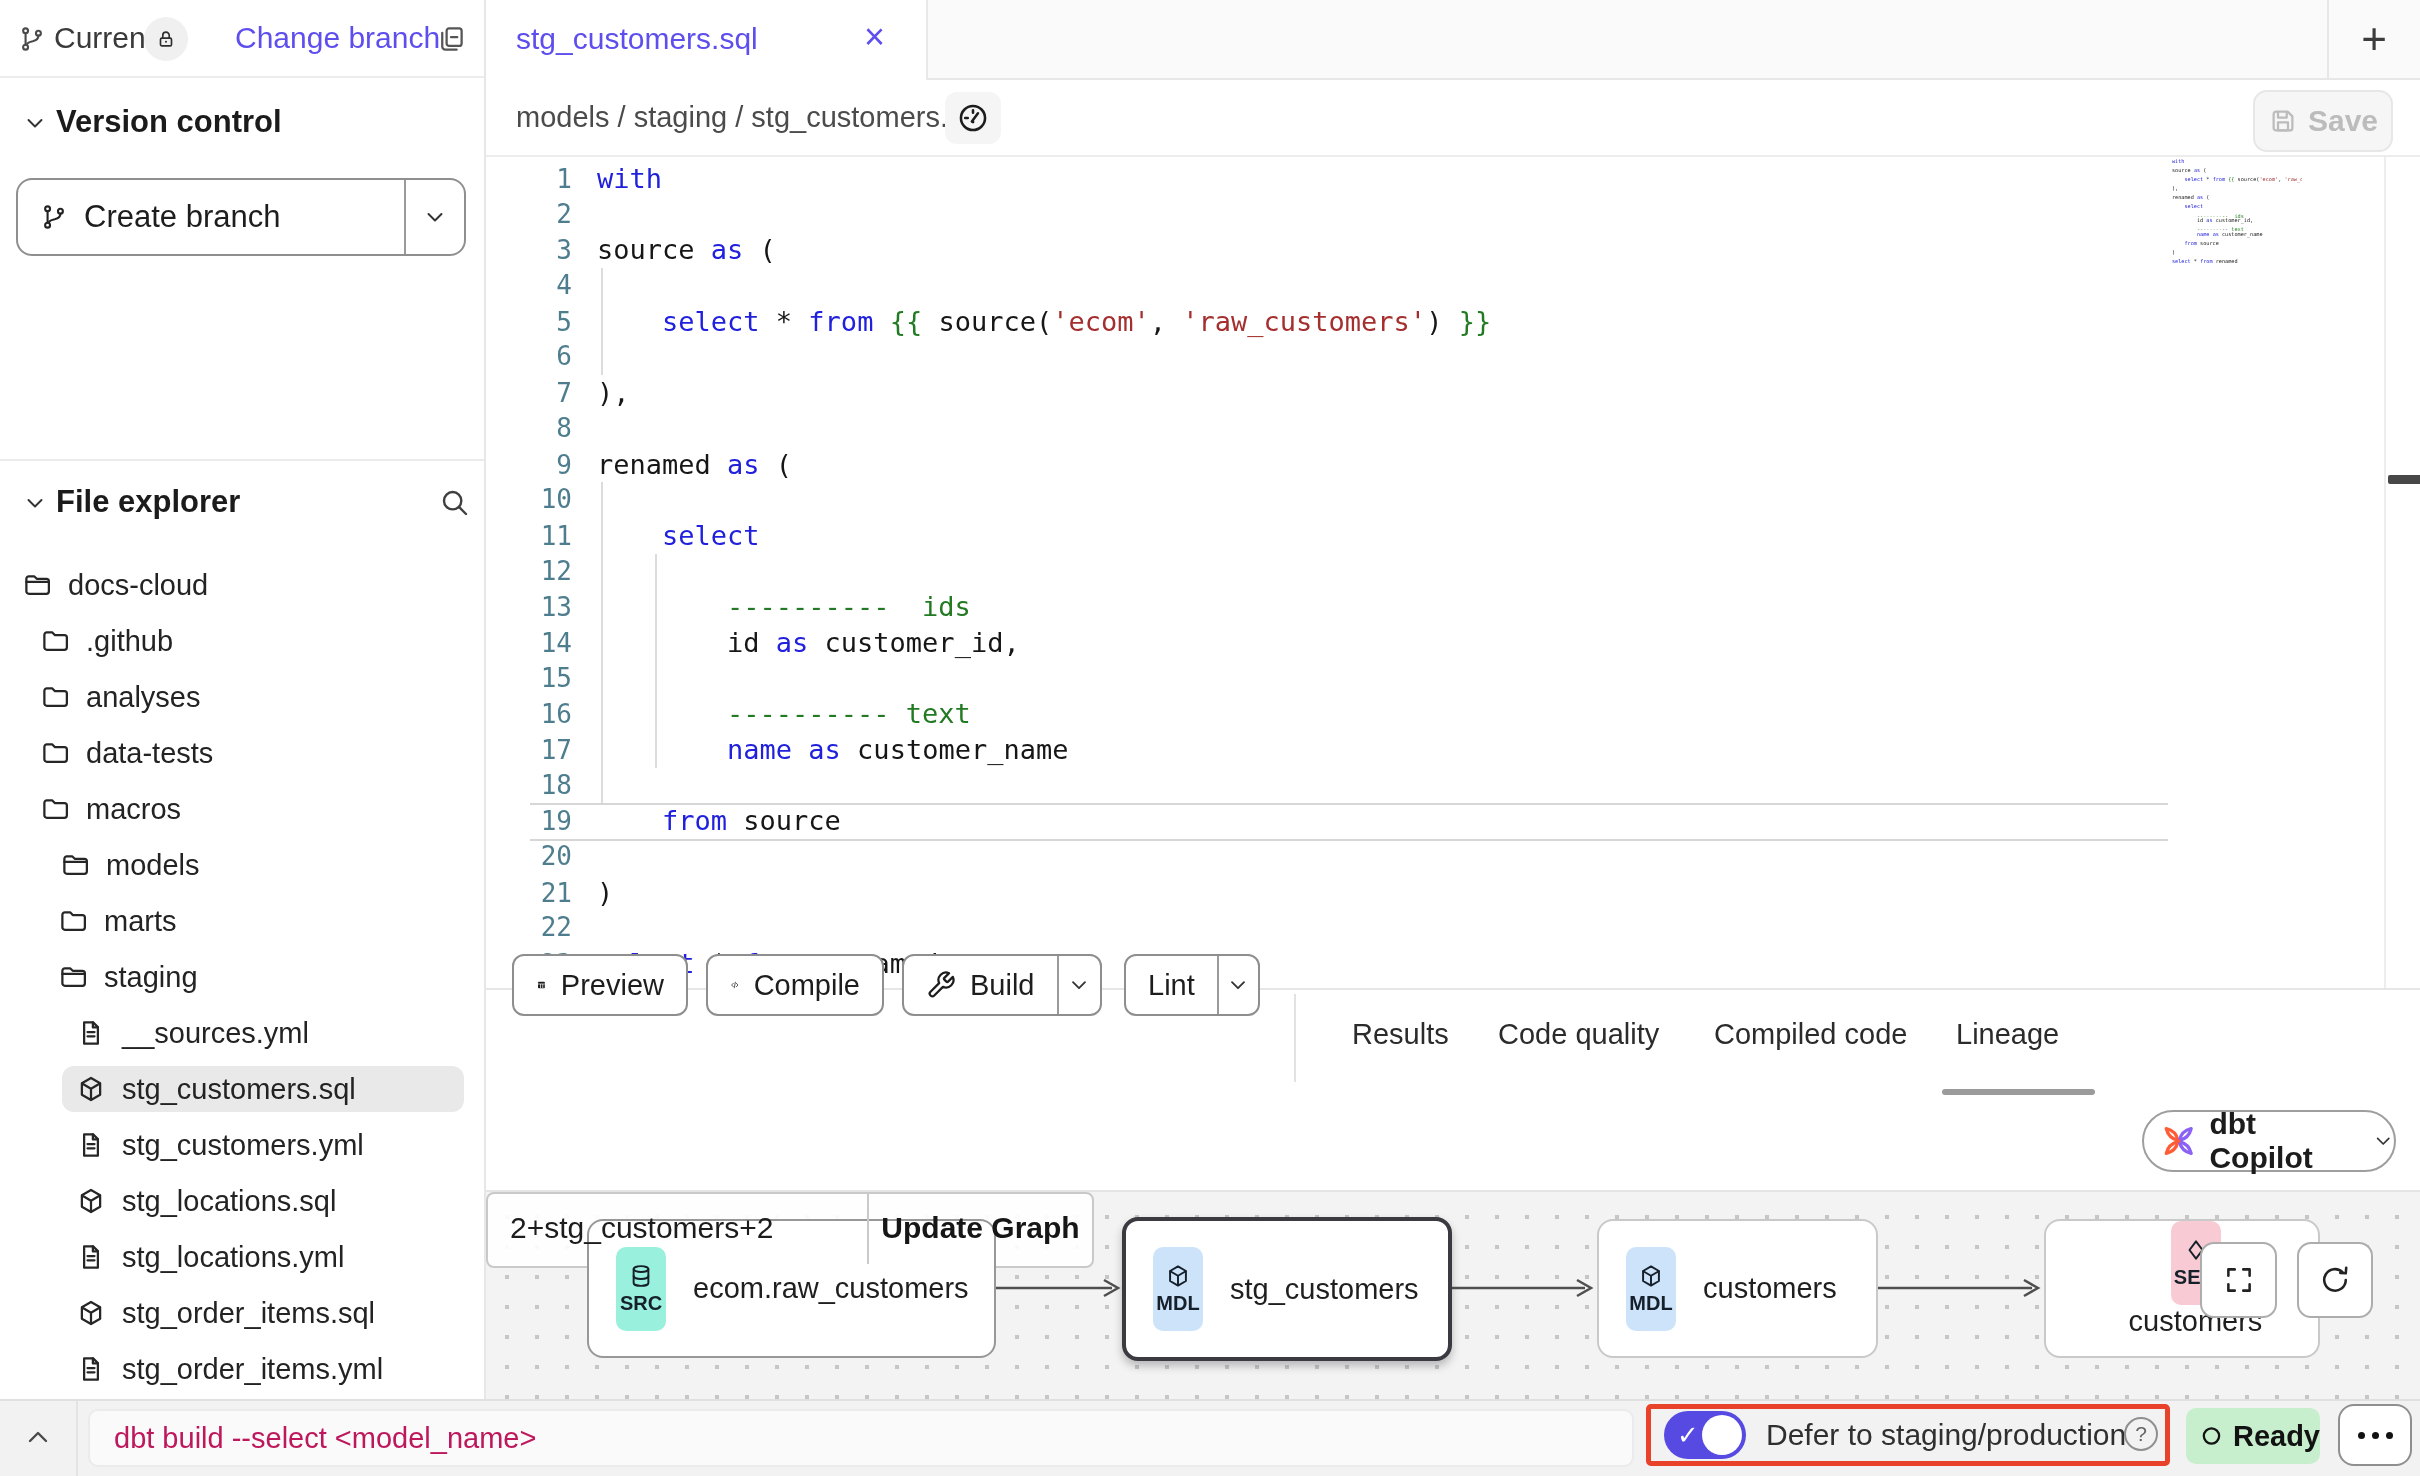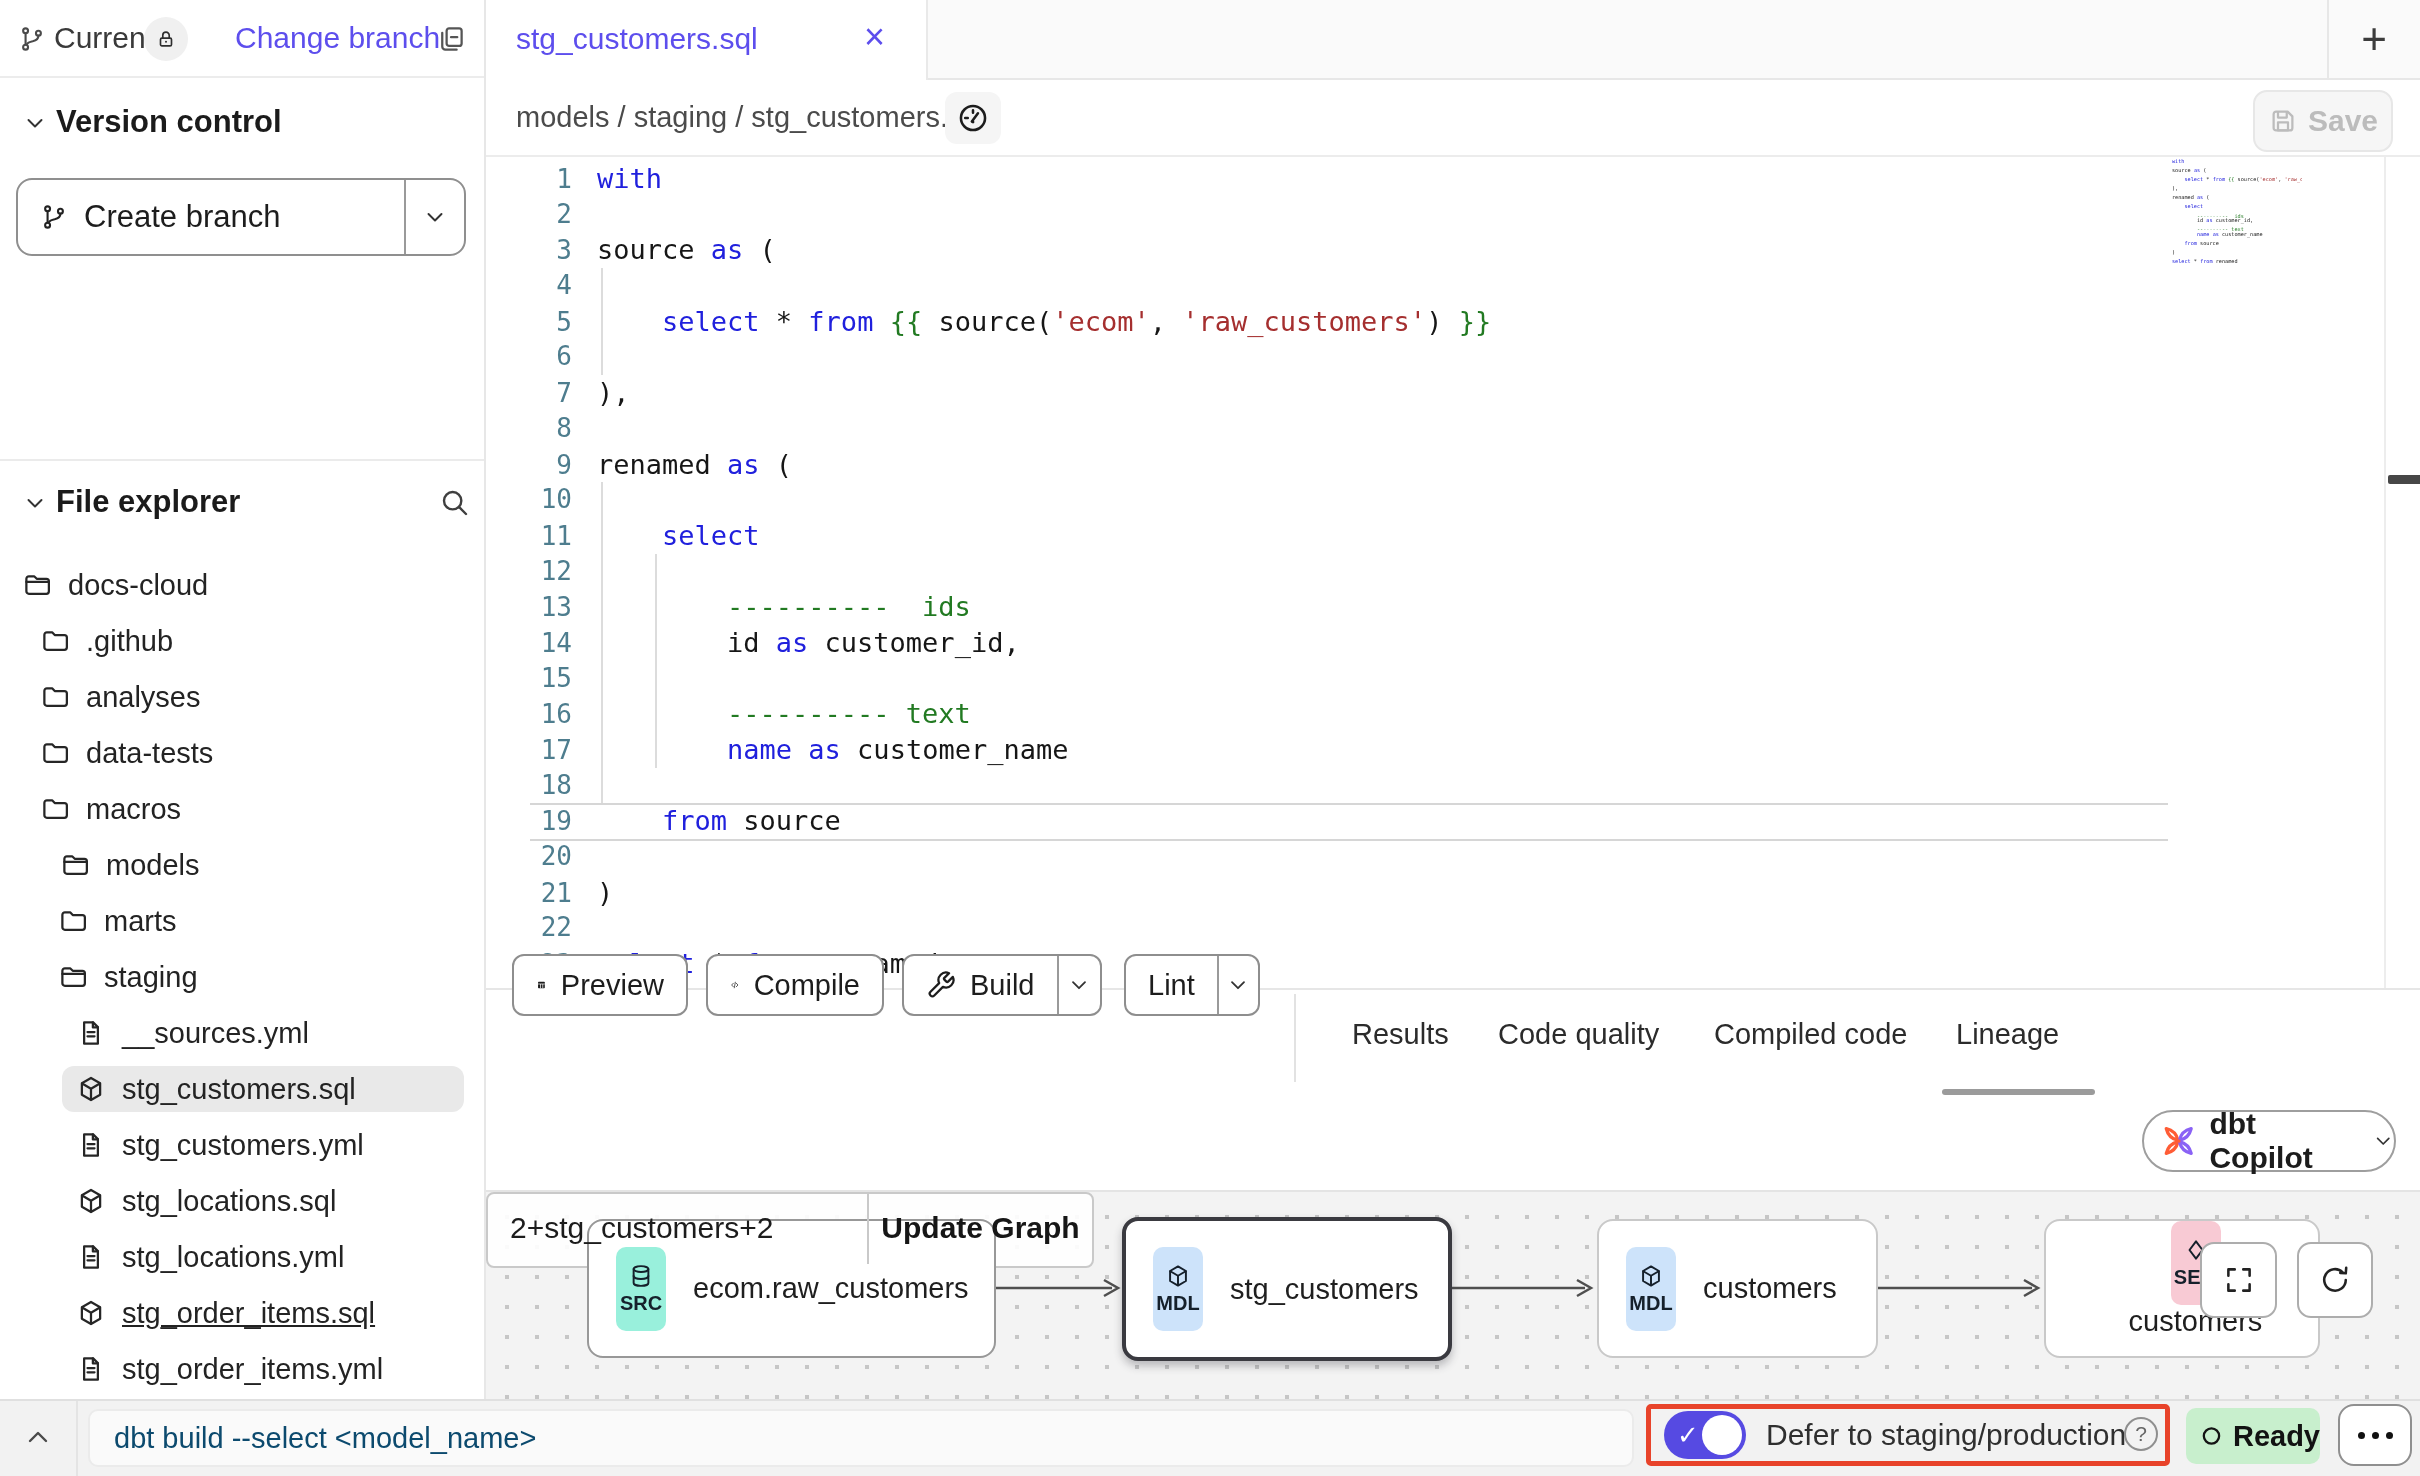--- a/index.html
+++ b/index.html
@@ -128,21 +128,21 @@
   #btn-fullscreen{left:1714px;width:77px;}
   #btn-refresh{left:1811px;width:76px;}
   .canvas-btn svg{width:34px;height:34px;}
 
   
   #statusbar{left:0;top:1399px;width:2420px;height:77px;background:#f2f2f2;border-top:2px solid #e0e0e0;box-sizing:content-box;}
   #sb-caret{left:22px;top:20px;width:32px;height:32px;color:#4a4a4a;cursor:pointer;}
   #sb-div{left:76px;top:0;width:2px;height:77px;background:#e4e4e4;}
   #cmd-field{left:88px;top:8px;width:1546px;height:58px;background:#fafafa;border:2px solid #ebebeb;border-radius:10px;
              box-sizing:border-box;}
-  #cmd-text{position:absolute;left:24px;top:0;height:54px;line-height:54px;font-size:29px;color:#0c4a6e;}
+  #cmd-text{position:absolute;left:24px;top:0;height:54px;line-height:54px;font-size:29px;color:#be185d;}
   #defer-box{left:1646px;top:3px;width:524px;height:62px;border:5px solid #e8432a;border-radius:5px;box-sizing:border-box;}
   #defer-toggle{left:1664px;top:10px;width:82px;height:48px;border-radius:24px;background:#564ae2;cursor:pointer;}
   #defer-toggle .tg-check{position:absolute;left:13px;top:0;height:48px;line-height:48px;font-size:26px;color:#fff;}
   #defer-toggle .tg-knob{position:absolute;right:4px;top:4px;width:40px;height:40px;border-radius:50%;background:#fff;}
   #defer-lbl{left:1766px;top:0;height:68px;line-height:68px;font-size:30px;font-weight:500;color:#2f2f2f;}
   #defer-help{left:2124px;top:16px;width:34px;height:34px;border:2.5px solid #8f8f8f;border-radius:50%;box-sizing:border-box;
               text-align:center;line-height:29px;font-size:21px;color:#666;}
   #ready-badge{left:2186px;top:7px;width:134px;height:56px;background:#c8efcd;border-radius:10px;
                display:flex;align-items:center;}
   #ready-badge .rg-ic{width:26px;height:26px;margin-left:14px;color:#141414;}
@@ -337,21 +337,21 @@
         <div class="tree-row" style="padding-left: 76px;">
           <span class="tree-icon">
             <svg viewBox="0 0 24 24" fill="none" stroke="currentColor" stroke-width="1.8" stroke-linecap="round" stroke-linejoin="round" width="100%" height="100%">
               <path d="M6.5 3.5h7.2l3.8 3.8v13.2h-11V3.5z"></path>
               <path d="M13.5 3.5v4h4"></path>
               <path d="M9.2 11.2h5.6M9.2 14.6h5.6"></path>
             </svg>
           </span>
           <span class="tree-label">stg_locations.yml</span>
         </div>
-        <div class="tree-row" style="padding-left: 76px; text-decoration: underline;">
+        <div class="tree-row" style="padding-left: 76px;">
           <span class="tree-icon">
             <svg viewBox="0 0 24 24" fill="none" stroke="currentColor" stroke-width="1.8" stroke-linecap="round" stroke-linejoin="round" width="100%" height="100%">
               <path d="M12 3.2l7.3 4.2v9.2L12 20.8l-7.3-4.2V7.4L12 3.2z"></path>
               <path d="M4.9 7.6L12 11.8l7.1-4.2M12 11.8v8.6"></path>
             </svg>
           </span>
           <span class="tree-label">stg_order_items.sql</span>
         </div>
         <div class="tree-row" style="padding-left: 76px;">
           <span class="tree-icon">

